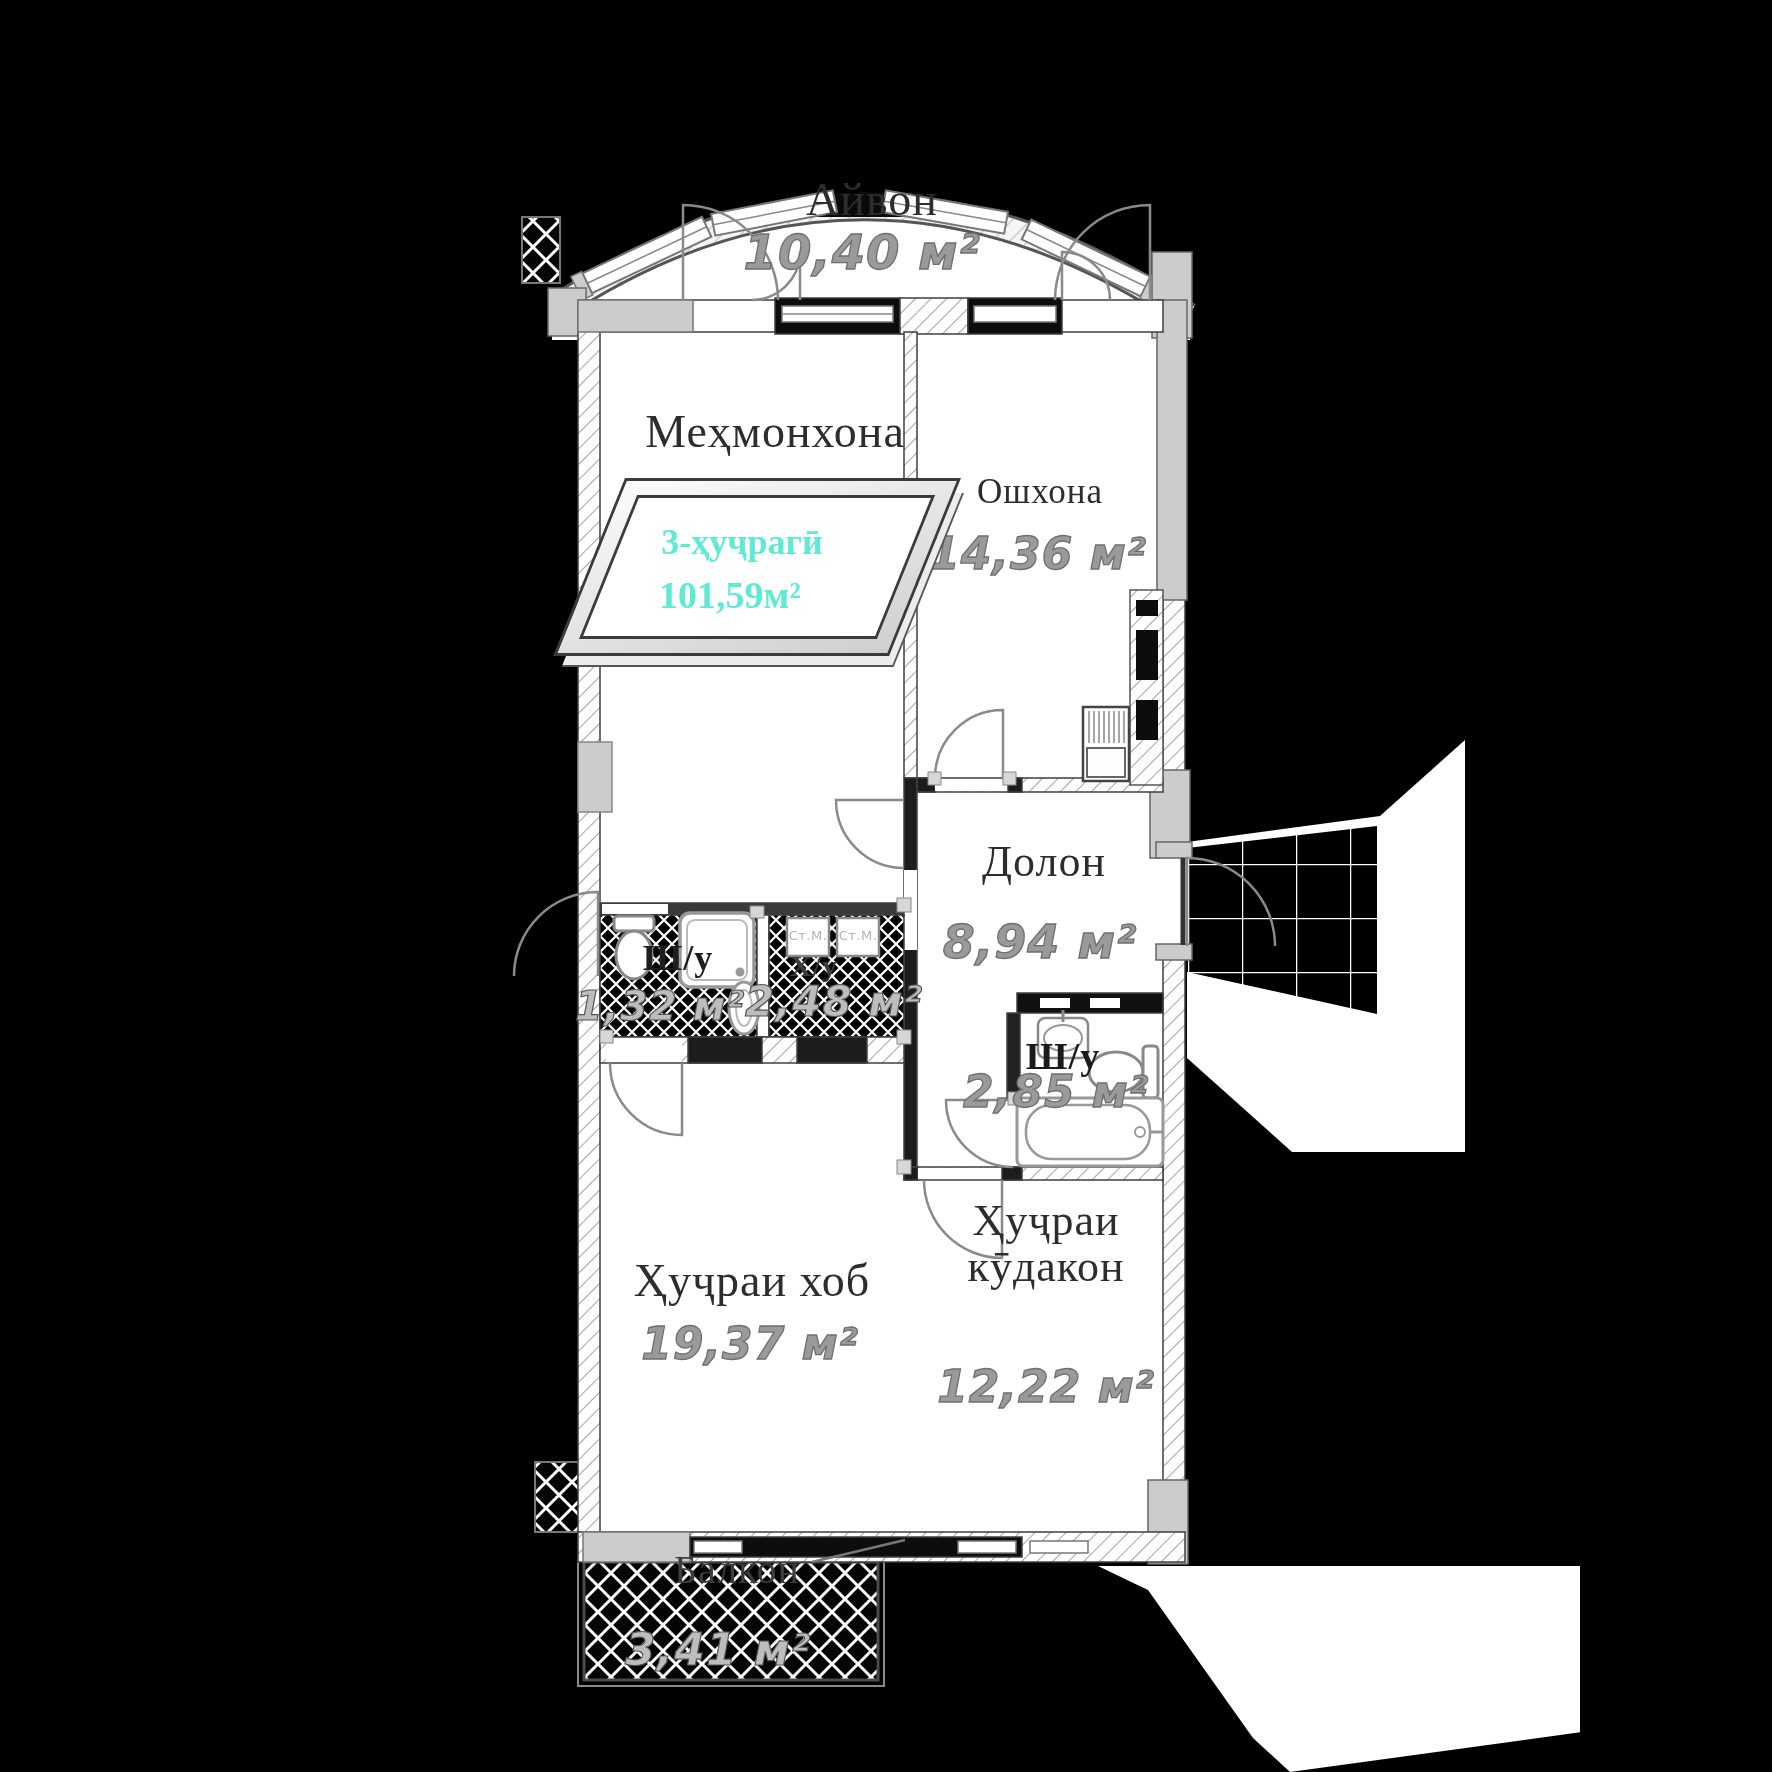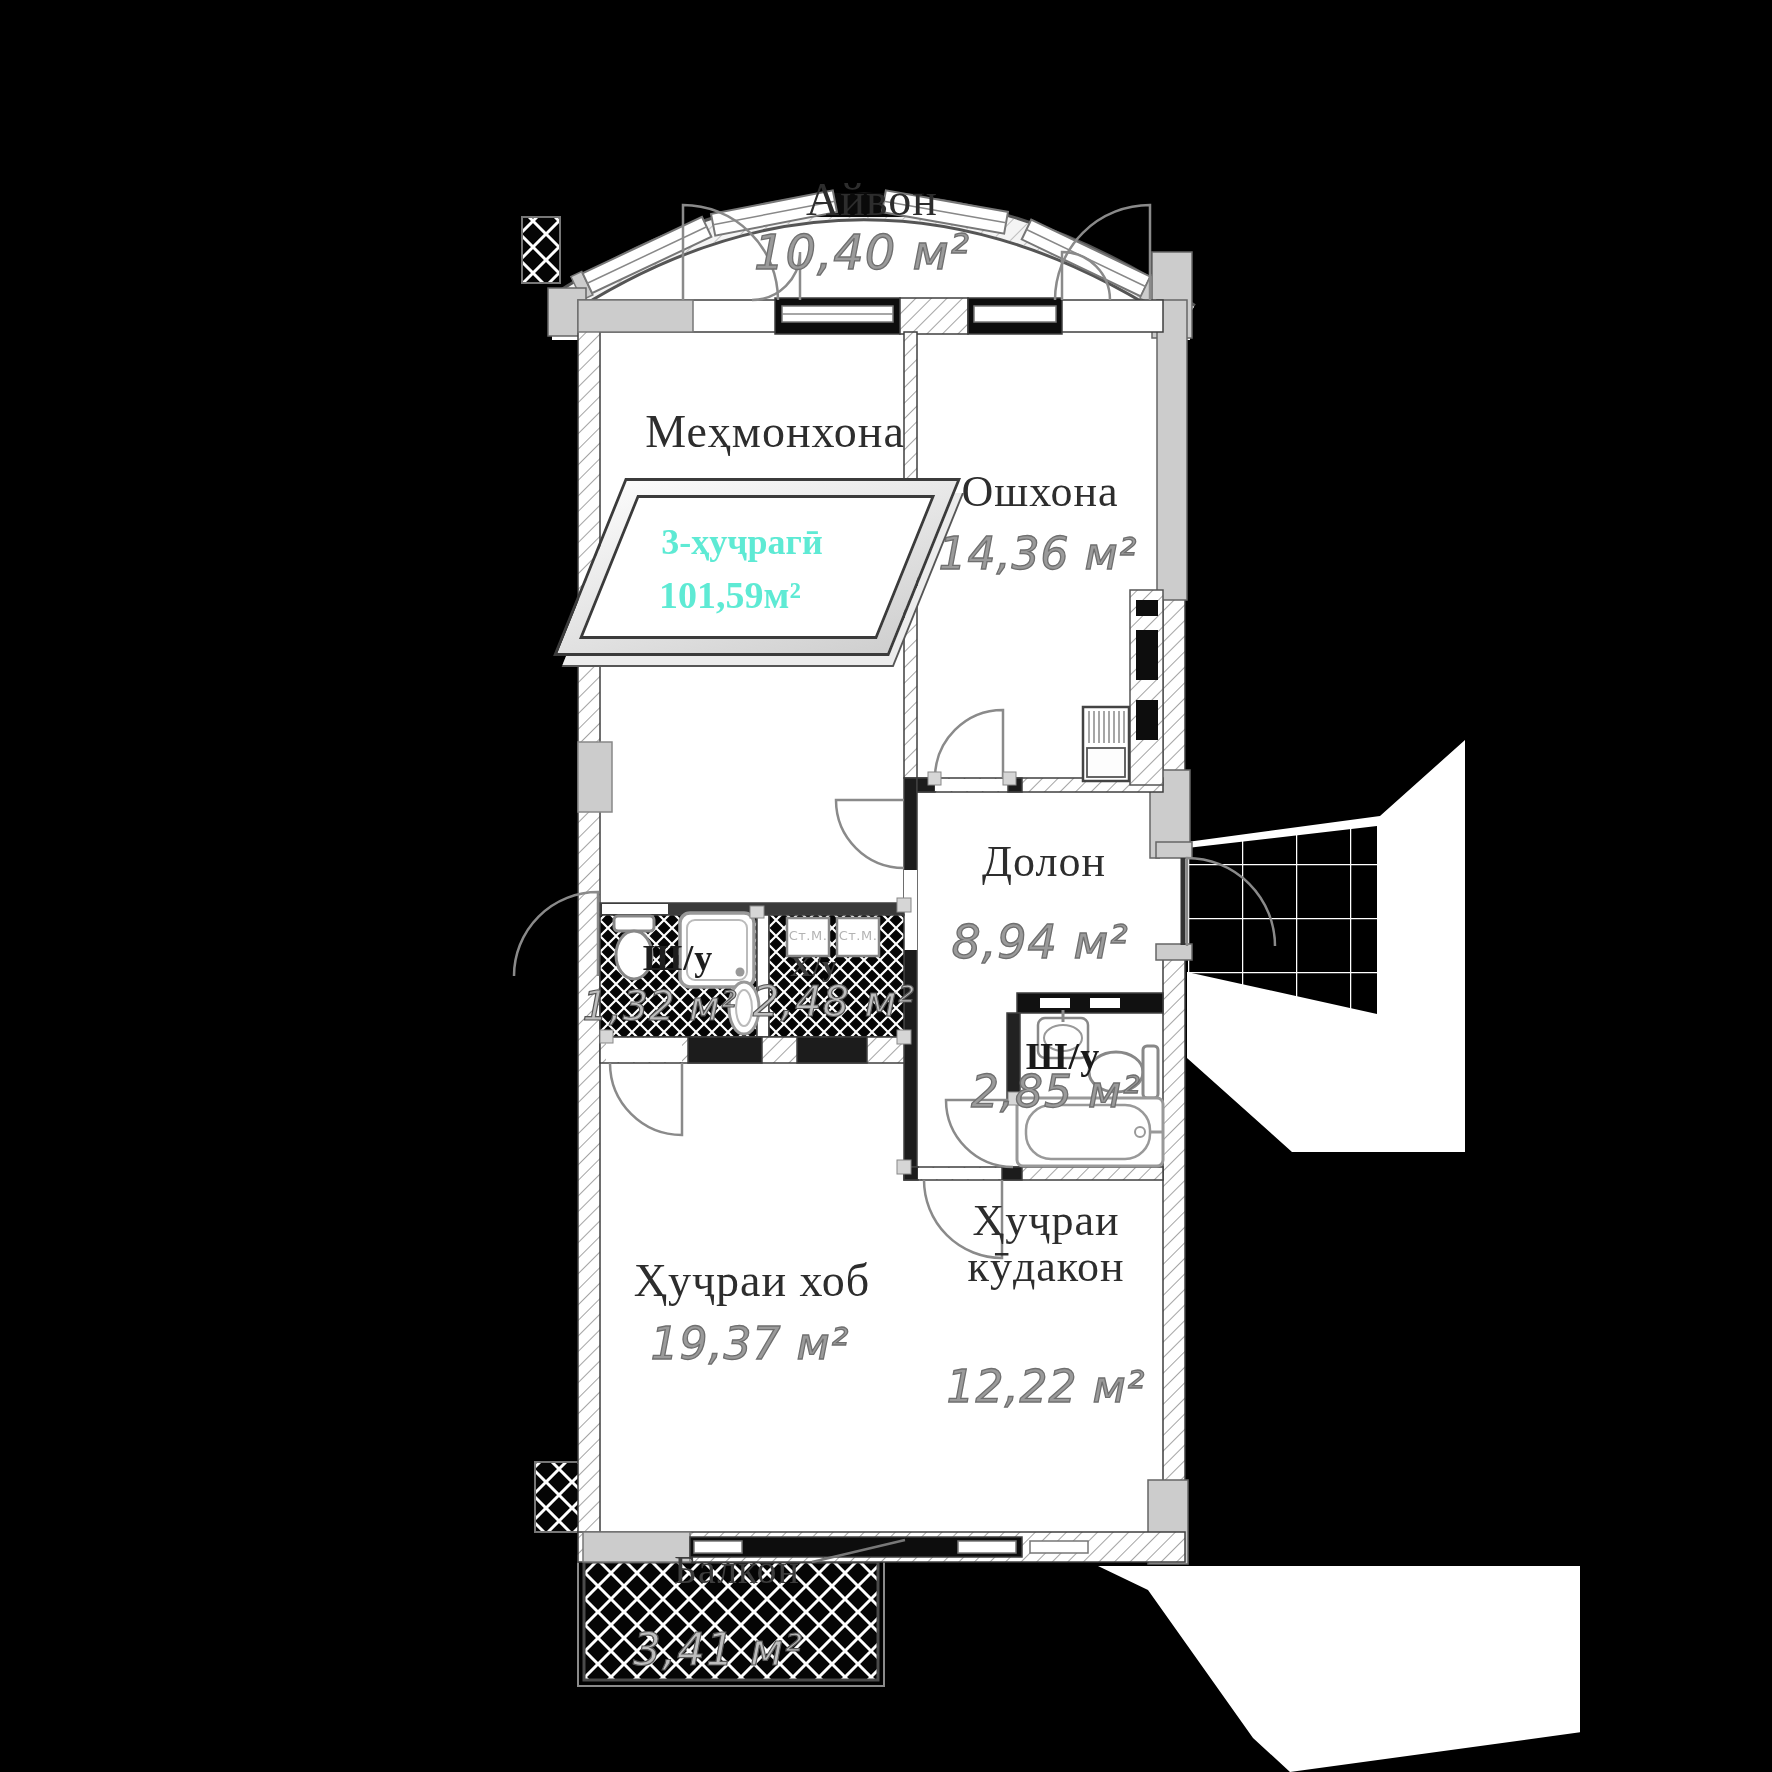--- a/index.html
+++ b/index.html
@@ -2,21 +2,21 @@
 <html><head>
 <meta charset="utf-8">
 <style>
   html,body{margin:0;padding:0;background:#000;}
   .canvas{position:relative;width:1580px;height:1772px;background:#000;overflow:hidden;
           font-family:"Liberation Serif","DejaVu Serif",serif;}
   .plan-svg{position:absolute;left:0;top:0;width:1772px;height:1772px;}
   .lbl{position:absolute;transform:translate(-50%,-50%);white-space:nowrap;line-height:1.05;}
   .rname{color:#2d2d2d;letter-spacing:1px;}
   .rname.small{font-weight:bold;}
-  .rarea{font-family:"DejaVu Sans",sans-serif;font-style:italic;font-weight:normal;
+  .rarea{font-family:"DejaVu Sans",sans-serif;font-style:italic;font-weight:bold;
          color:#9a9a9a;-webkit-text-stroke:1.3px #6f6f6f;letter-spacing:1px;text-align:center;}
   .rarea.onblack{color:#bdbdbd;-webkit-text-stroke:1.2px #555;}
   .tiny{font-family:"DejaVu Sans",sans-serif;color:#b3b3b3;letter-spacing:.5px;}
   .kids-line{display:block;text-align:center;}
   
   .stamp-outer{position:absolute;left:625px;top:478px;width:330px;height:172px;
     transform:skewX(-22deg);transform-origin:0 0;
     border:3px solid #3b3b3b;background:linear-gradient(160deg,#fbfbfb 0%,#e7e7e7 45%,#cfcfcf 100%);
     box-shadow:10px 12px 0 -3px #ececec,11px 13px 0 -2px #565656;}
   .stamp-inner{position:absolute;left:16px;top:14px;right:16px;bottom:14px;
@@ -238,21 +238,21 @@
     <rect x="1008" y="1092" width="13" height="13"></rect>
   </g>
 </svg>
 
 <div class="lbl rname" style="left:872px;top:200px;font-size:46px;">Айвон</div>
 <div class="lbl rarea" style="left:862px;top:252px;font-size:48px;">10,40 м²</div>
 
 <div class="lbl rname" style="left:775px;top:432px;font-size:46px;">Меҳмонхона</div>
 <div class="lbl rarea" style="left:762px;top:498px;font-size:46px;">23,66 м²</div>
 
-<div class="lbl rname" style="left:1040px;top:492px;font-size:44px;">Ошхона</div>
+<div class="lbl rname" style="left:1040px;top:492px;font-size:35px;">Ошхона</div>
 <div class="lbl rarea" style="left:1038px;top:554px;font-size:44px;">14,36 м²</div>
 
 <div class="lbl rname" style="left:1044px;top:862px;font-size:44px;">Долон</div>
 <div class="lbl rarea" style="left:1040px;top:918px;font-size:46px;margin-top:24px;">8,94 м²</div>
 
 <div class="lbl rname small" style="left:678px;top:959px;font-size:36px;color:#1e1e1e;">Ш/у</div>
 <div class="lbl rarea onblack" style="left:660px;top:1006px;font-size:40px;">1,32 м²</div>
 
 <div class="lbl rname small" style="left:814px;top:966px;font-size:30px;color:#3c3c3c;">Х/у</div>
 <div class="lbl rarea onblack" style="left:834px;top:1002px;font-size:42px;">2,48 м²</div>

